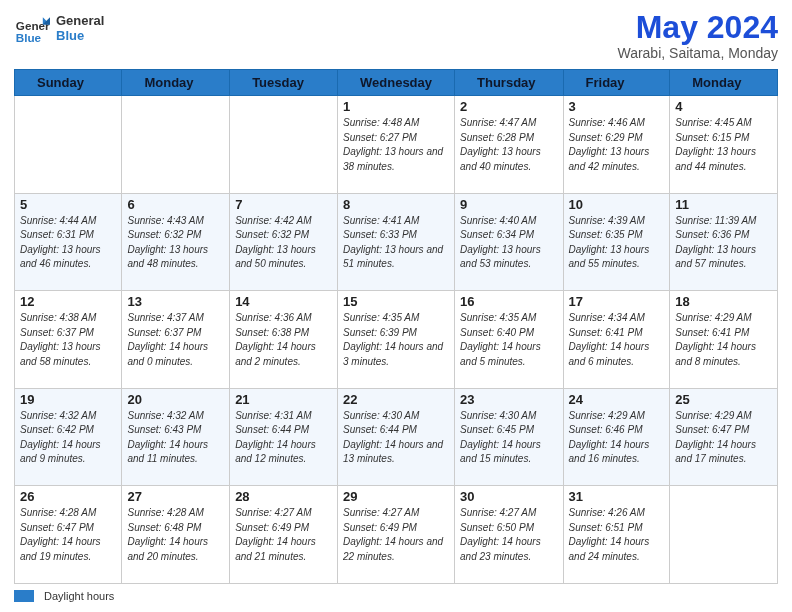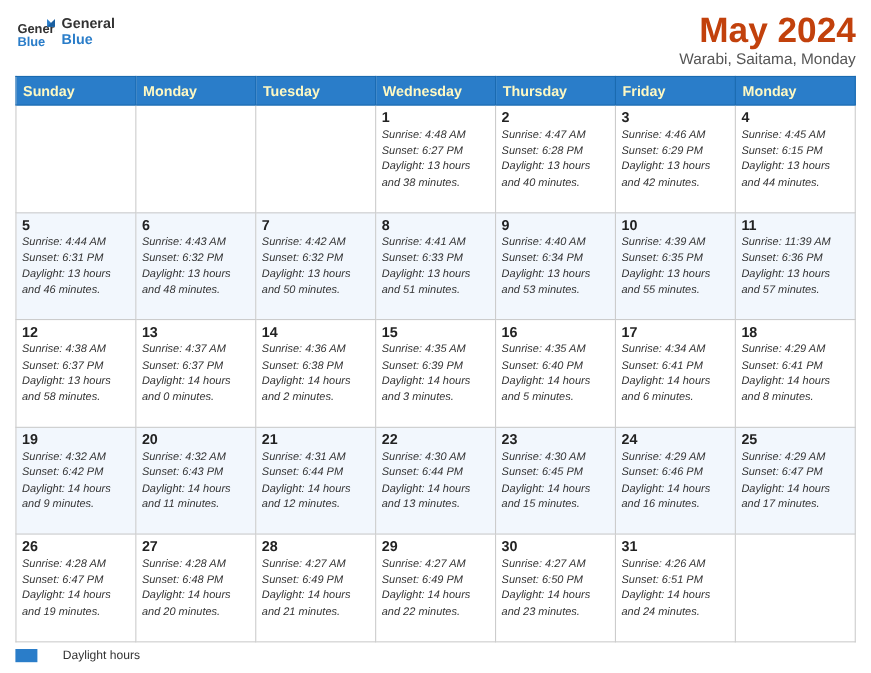--- a/index.html
+++ b/index.html
@@ -31,37 +31,37 @@
     .logo-icon {
       width: 36px;
       height: 36px;
     }
     .title-block {
       text-align: right;
     }
     .main-title {
       font-size: 32px;
       font-weight: bold;
-      color: #c2410c;
+      color: #1d4ed8;
       line-height: 1.1;
     }
     .subtitle {
       font-size: 14px;
       color: #555;
     }
     .calendar-table {
       width: 100%;
       border-collapse: collapse;
       flex: 1;
     }
     .calendar-table th {
       background-color: #2a7dc9;
-      color: #fef9c3;
+      color: #0f172a;
       text-align: left;
-      padding: 5px 6px;
+      padding: 5px 22px;
       font-size: 13px;
       font-weight: bold;
       border: 1px solid #1a6ab0;
     }
     .calendar-table td {
       border: 1px solid #ccc;
       vertical-align: top;
       padding: 3px 5px;
       font-size: 10px;
       color: #222;
@@ -82,21 +82,21 @@
       line-height: 1.45;
       color: #333;
       font-style: italic;
     }
     .empty-cell {
       background: #fff !important;
     }
     .footer {
       display: flex;
       align-items: center;
-      gap: 23px;
+      gap: 10px;
       margin-top: 6px;
       font-size: 11px;
       color: #333;
     }
     .legend-box {
       width: 20px;
       height: 12px;
       background: #2a7dc9;
       display: inline-block;
     }

